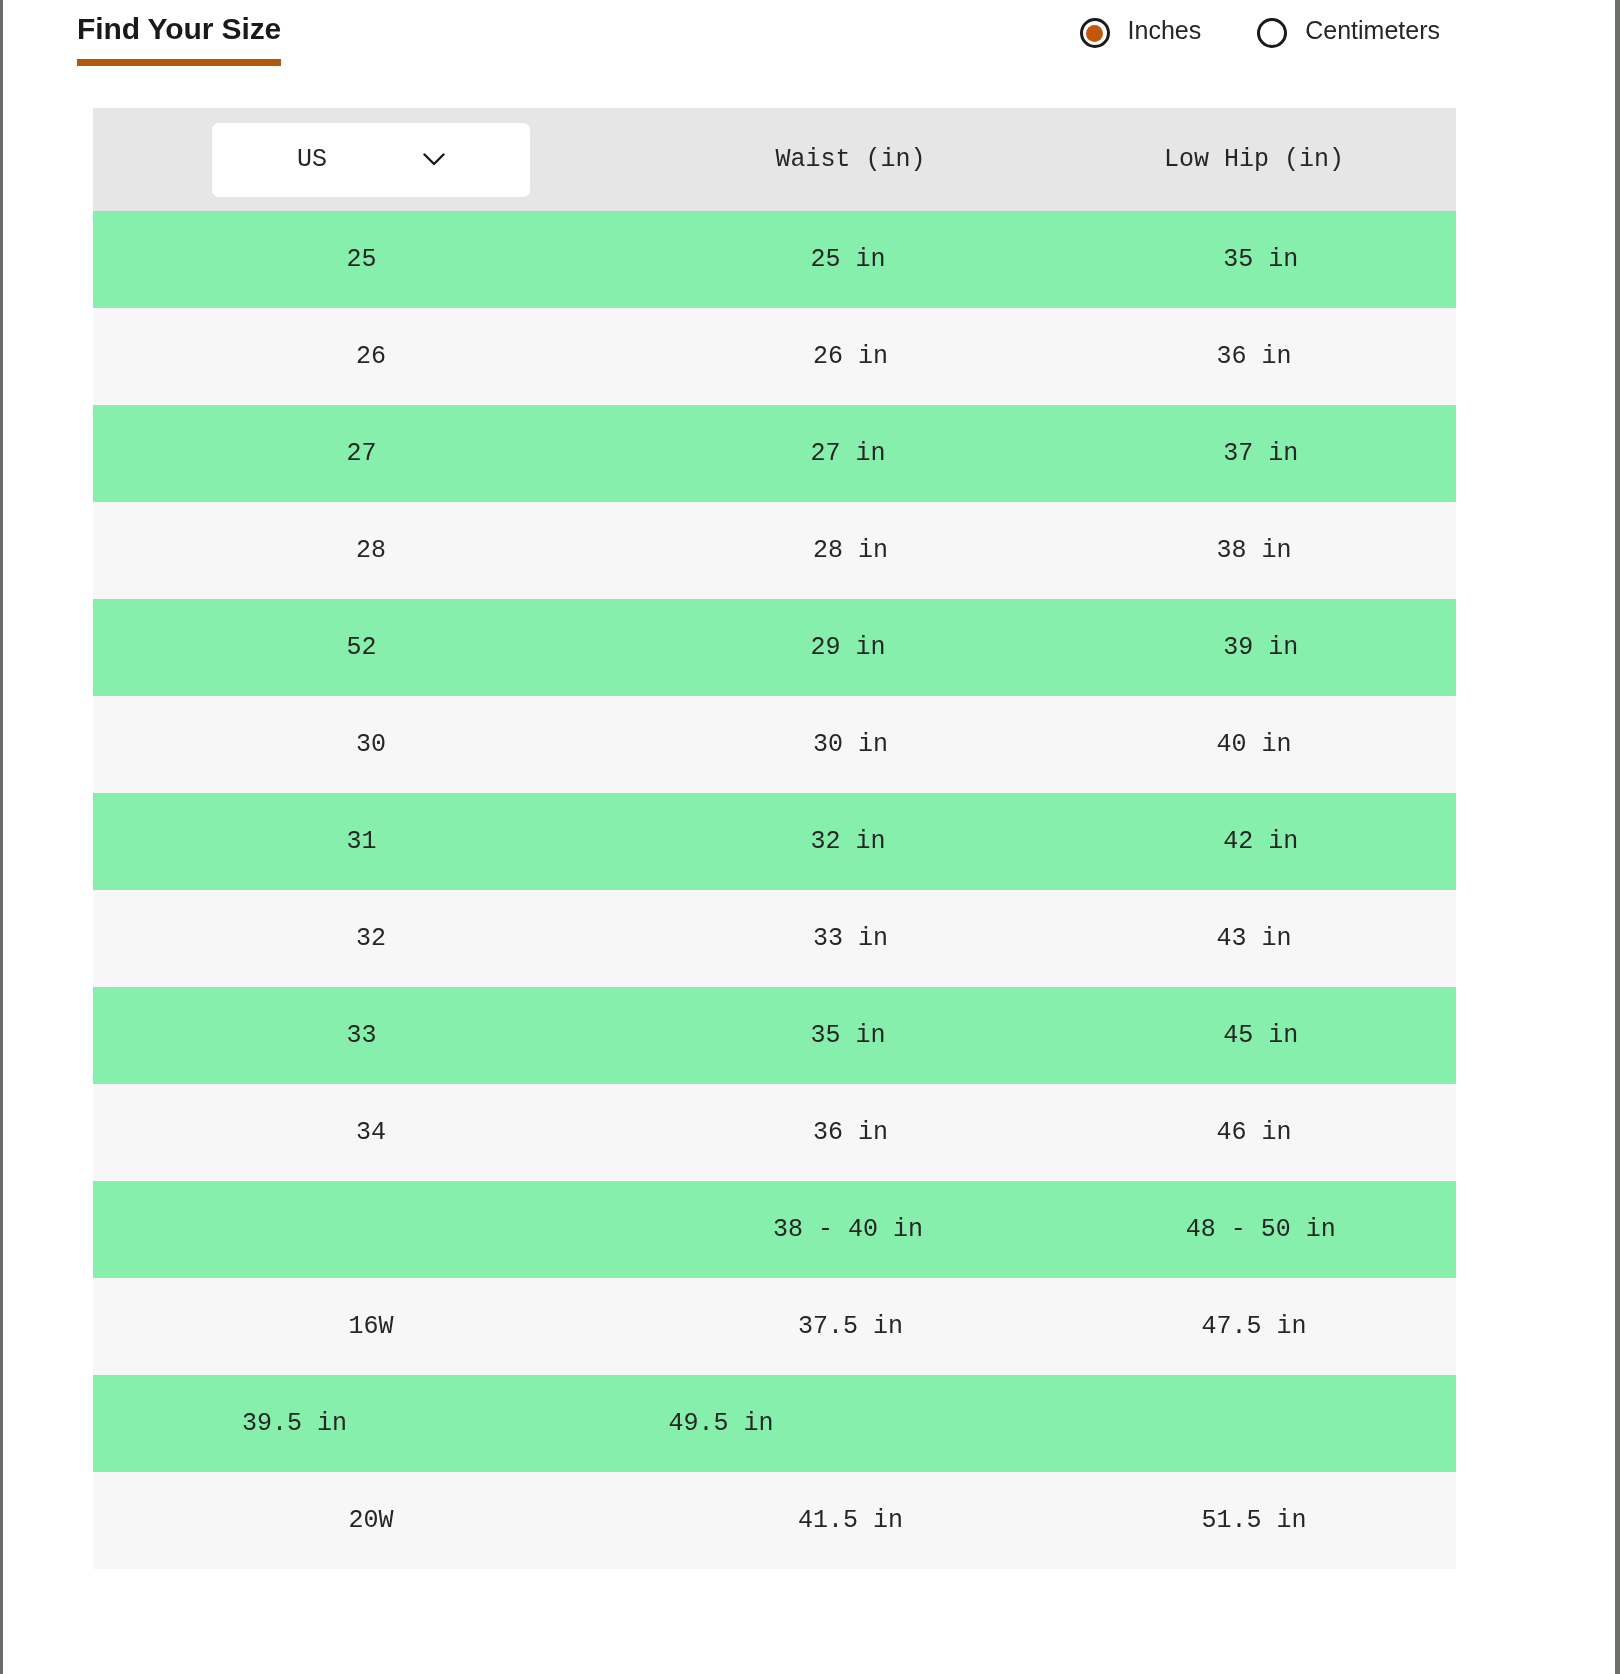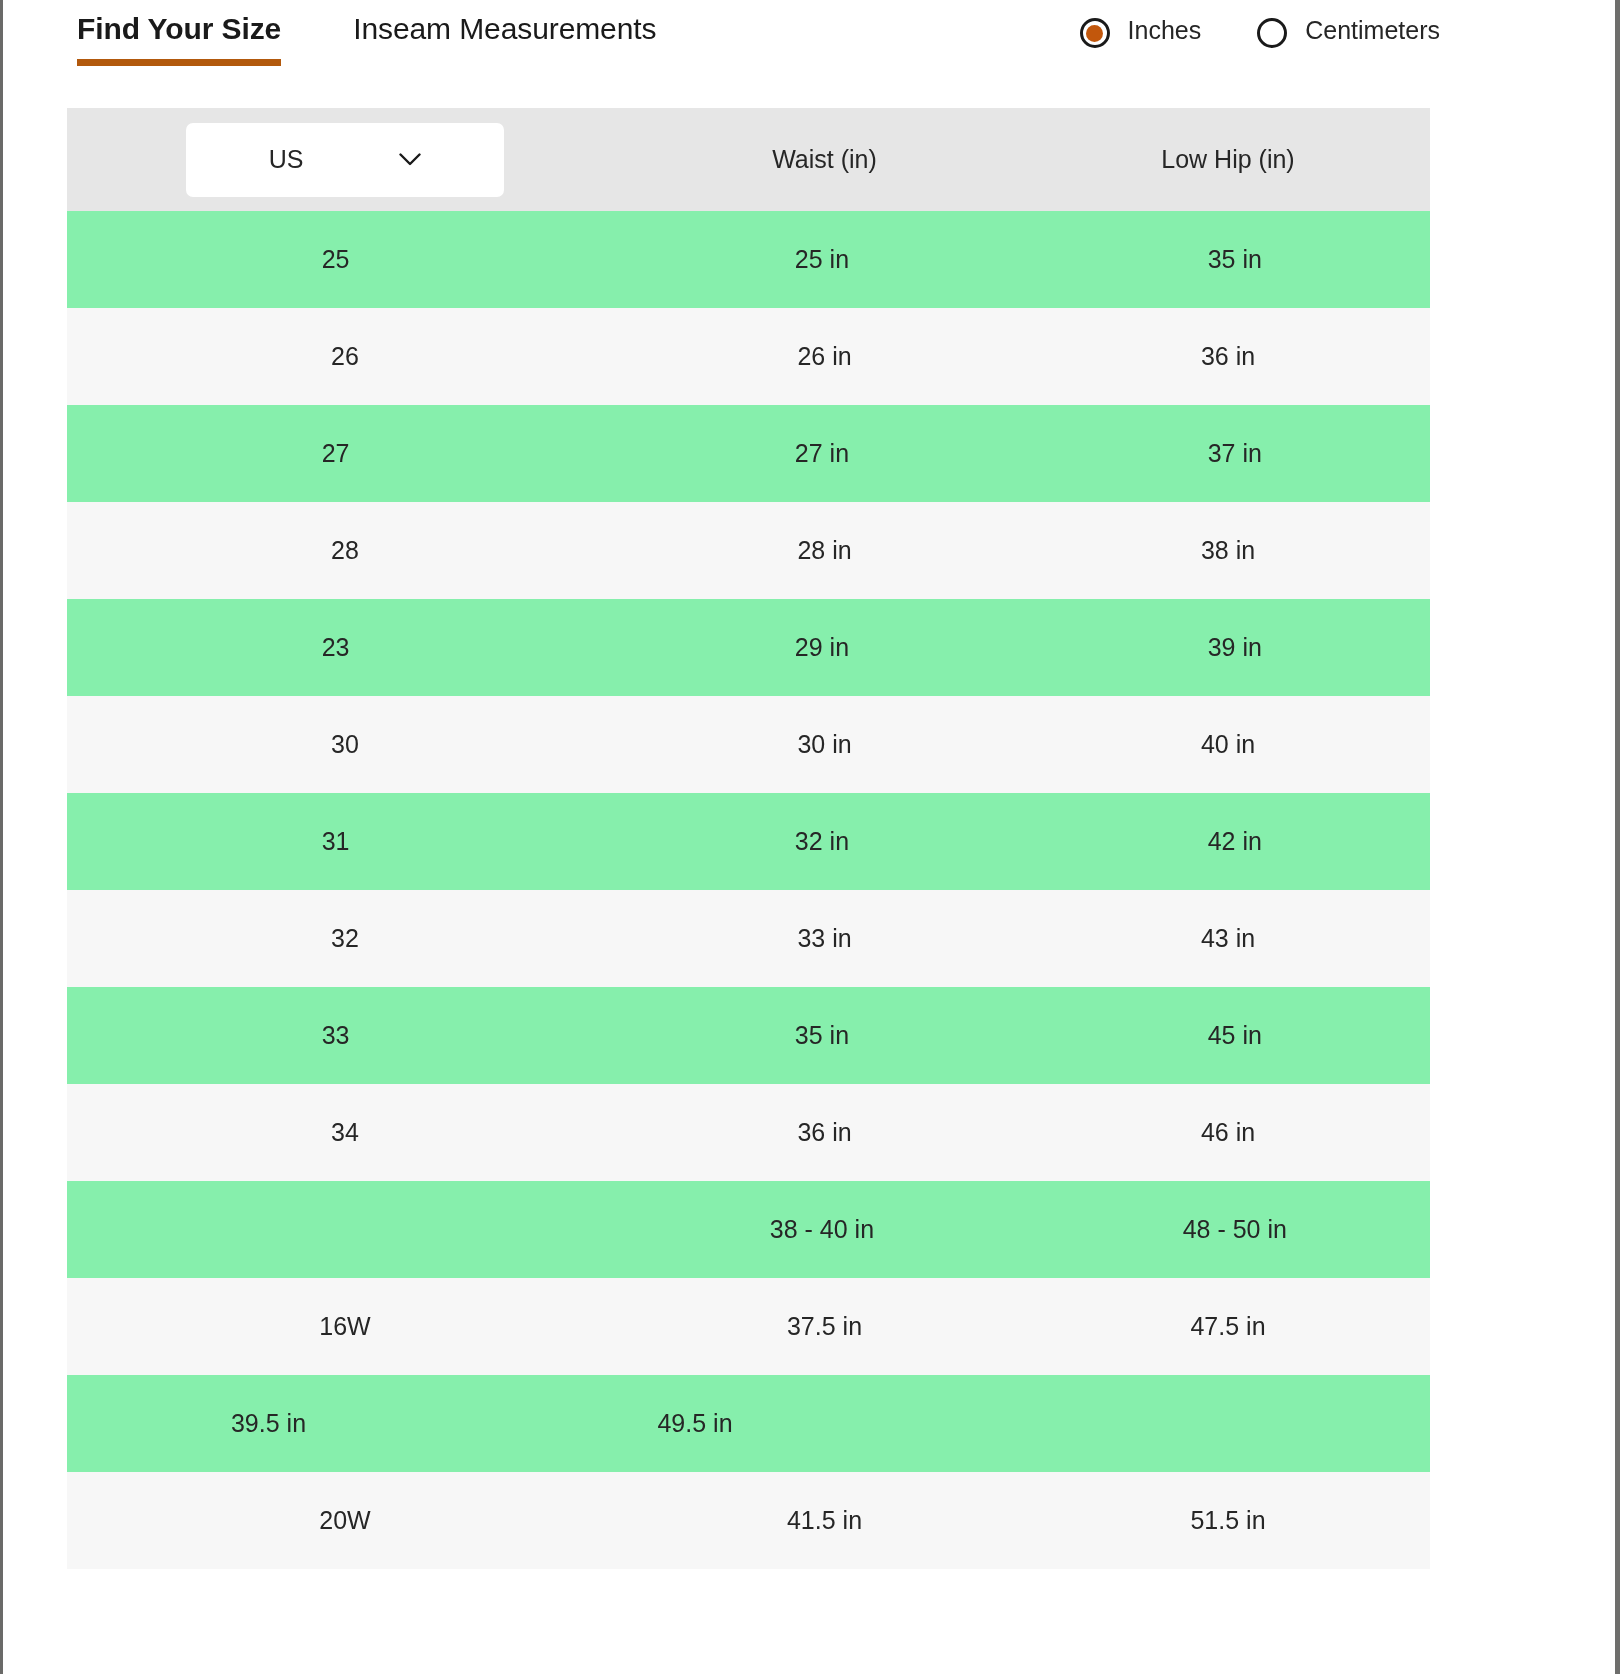--- a/index.html
+++ b/index.html
@@ -115,23 +115,24 @@
   .unit-label {
     font-size: 25px;
     color: #262626;
     line-height: 1;
     white-space: nowrap;
   }
 
   
   .size-table {
     position: absolute;
-    left: 67px;
+    left: 93px;
     top: 108px;
     width: 1363px;
+    font-family: Liberation Mono, monospace;
   }
 
   .thead {
     display: flex;
     align-items: center;
     height: 103px;
     background: #e6e6e6;
   }
 
   .tr {
@@ -194,23 +195,20 @@
 
   <div class="edge-strip-left"></div>
   <div class="edge-strip-right"></div>
 
   <div class="tabbar">
 
     <div class="tabs">
       <div class="tab active">
         <span>Find Your Size</span>
         <span class="tab-underline"></span>
-      </div>
-      <div class="tab">
-        <span>Inseam Measurements</span>
       </div>
     </div>
 
     <div class="unit-toggle">
       <div class="unit-option">
         <span class="radio checked"></span>
         <span class="unit-label">Inches</span>
       </div>
       <div class="unit-option">
         <span class="radio"></span>
@@ -281,21 +279,21 @@
           </div>
           <div class="col-waist">
             <span class="cell-text">28 in</span>
           </div>
           <div class="col-hip">
             <span class="cell-text">38 in</span>
           </div>
         </div>
         <div class="tr odd">
           <div class="col-size">
-            <span class="cell-text">23</span>
+            <span class="cell-text">52</span>
           </div>
           <div class="col-waist">
             <span class="cell-text">29 in</span>
           </div>
           <div class="col-hip">
             <span class="cell-text">39 in</span>
           </div>
         </div>
         <div class="tr even">
           <div class="col-size">

